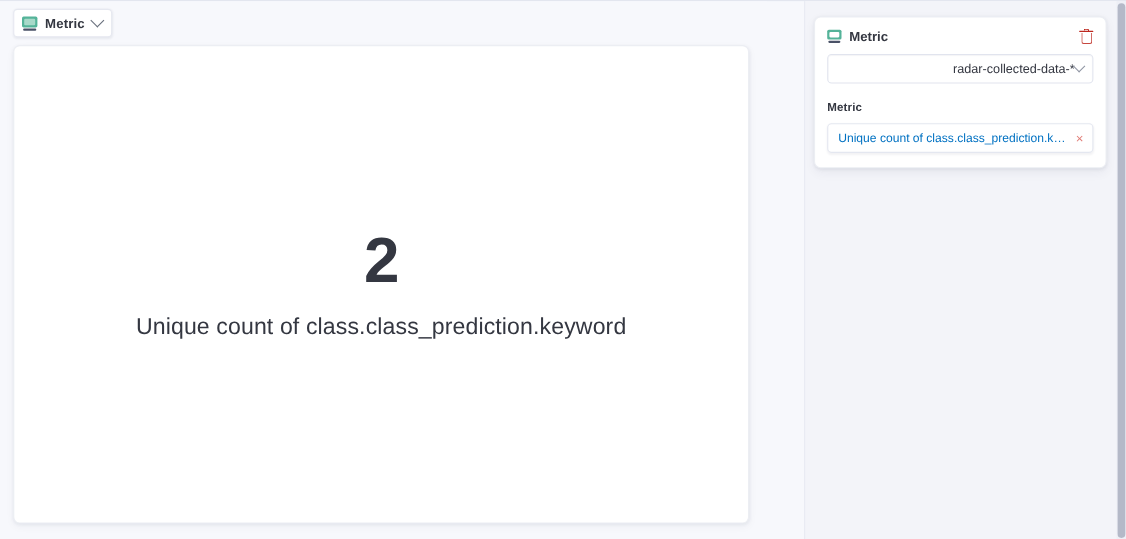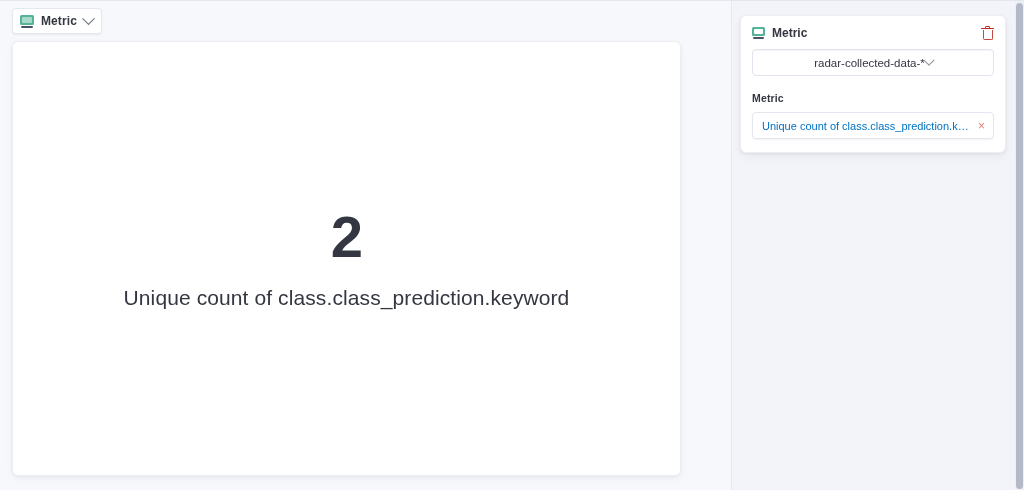--- a/index.html
+++ b/index.html
@@ -232,21 +232,21 @@
 
   .index-select {
     height: 27px;
     width: 100%;
     background: #ffffff;
     border: 1px solid #e1e4ee;
     border-radius: 4px;
     box-shadow: 0 1px 1px rgba(30,40,70,.05) inset;
     display: flex;
     align-items: center;
-    justify-content: center;
+    justify-content: flex-end;
     padding: 0 8px 0 9px;
     cursor: pointer;
   }
 
   .index-select-value {
     font-size: 11.5px;
     color: #343741;
   }
 
   .select-chevron {

